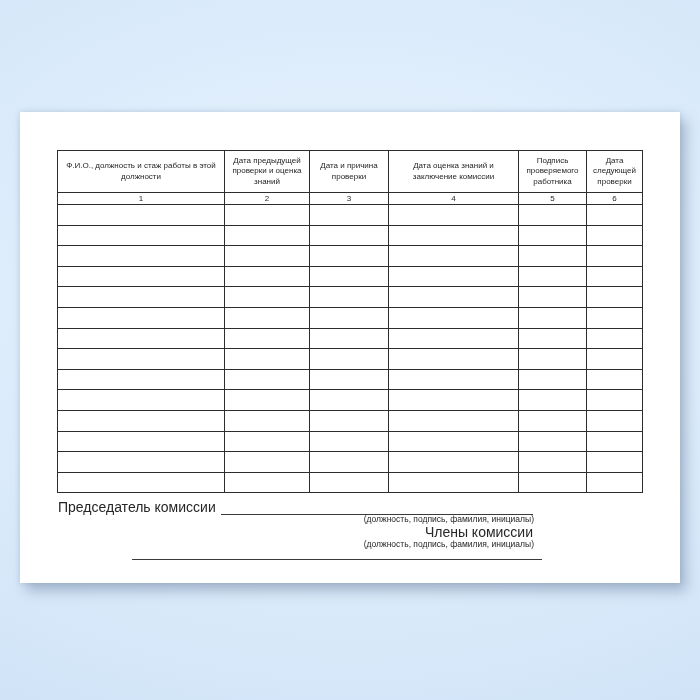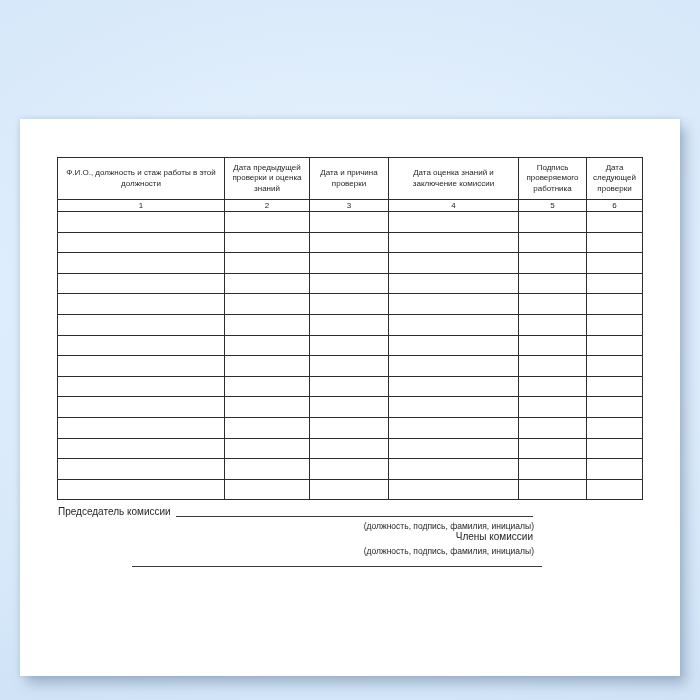--- a/index.html
+++ b/index.html
@@ -14,23 +14,23 @@
     width: 700px;
     height: 700px;
     overflow: hidden;
     background:
       radial-gradient(ellipse 130% 90% at 50% 42%,
         #eaf4fe 0%, #ddecfb 40%, #d2e5f8 70%, #c6dbf1 100%);
   }
   .paper {
     position: absolute;
     left: 20px;
-    top: 119px;
+    top: 112px;
     width: 660px;
-    height: 557px;
+    height: 471px;
     background: #ffffff;
     box-shadow:
       6px 8px 12px rgba(92, 115, 145, 0.42),
       0 0 5px rgba(92, 115, 145, 0.22);
   }
   table.journal {
     position: absolute;
     left: 37px;
     top: 38px;
     width: 585px;
@@ -62,21 +62,21 @@
     vertical-align: middle;
     color: #1f1f1f;
   }
   tbody tr.blank-row td {
     height: 19.6px;
   }
   .sig-row {
     position: absolute;
     display: flex;
     align-items: flex-end;
-    font-size: 10px;
+    font-size: 14px;
     color: #262626;
     white-space: nowrap;
   }
   .sig-row .sig-line {
     flex: 1;
     border-bottom: 1px solid #3a3a3a;
     margin-left: 5px;
     height: 10px;
   }
   .sig-caption {

